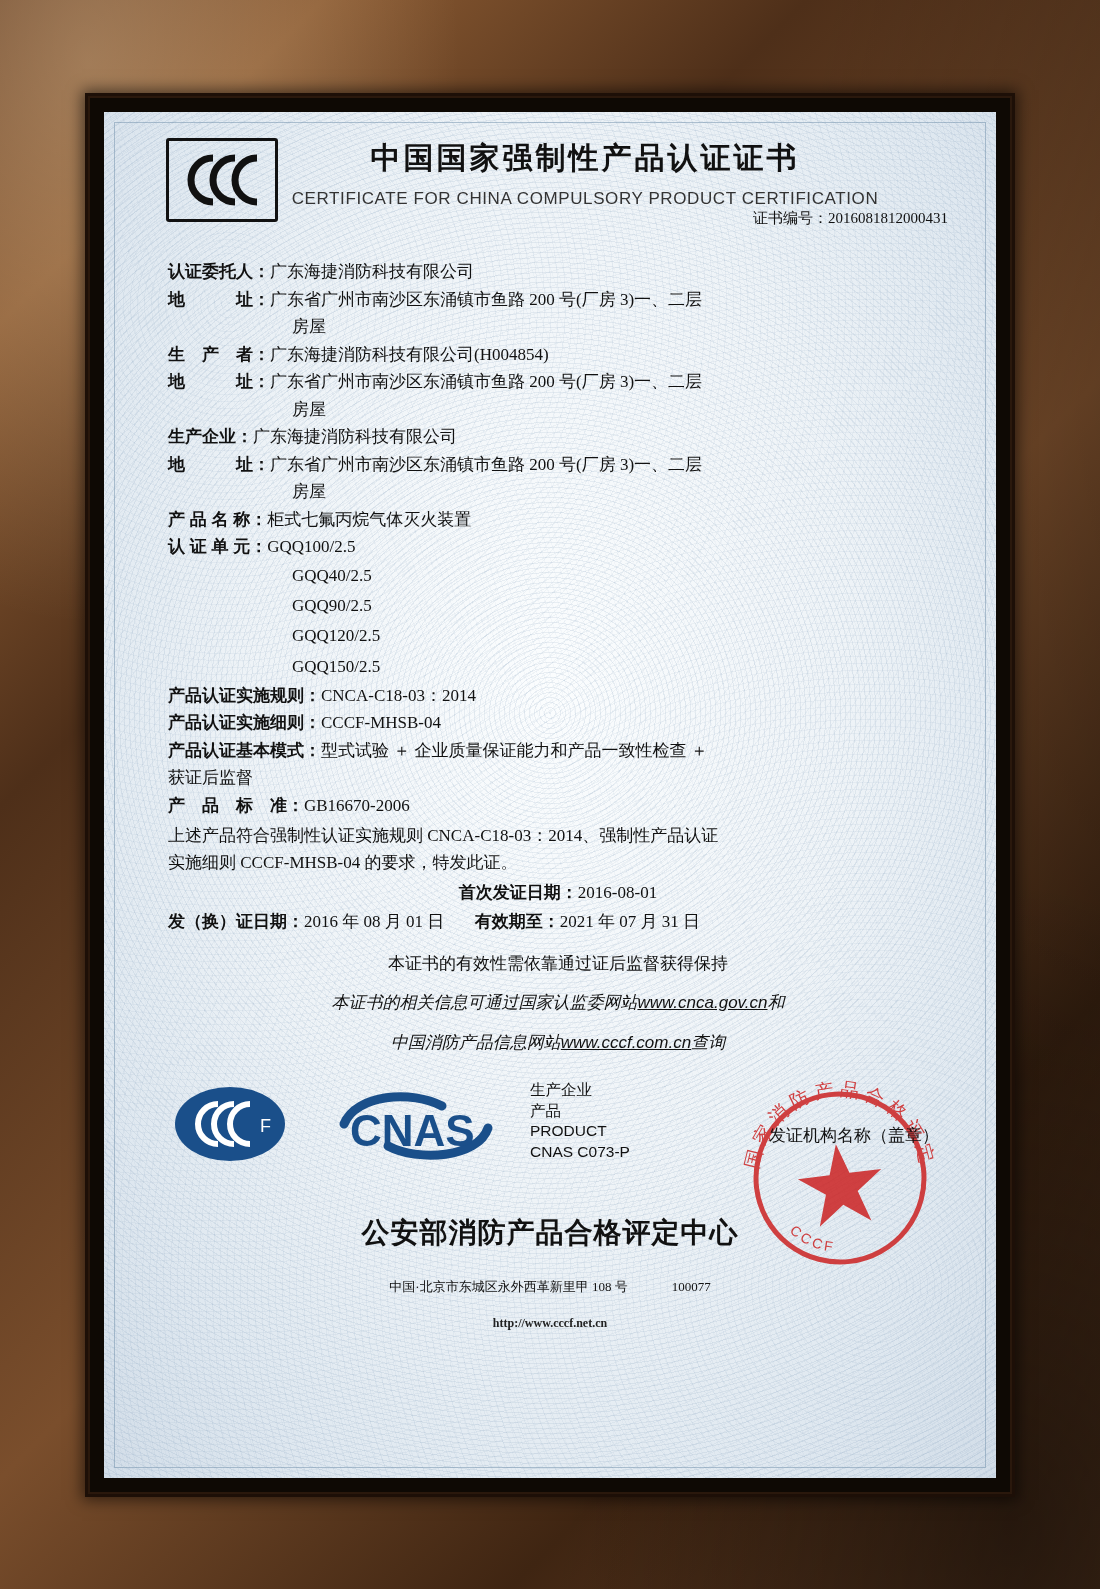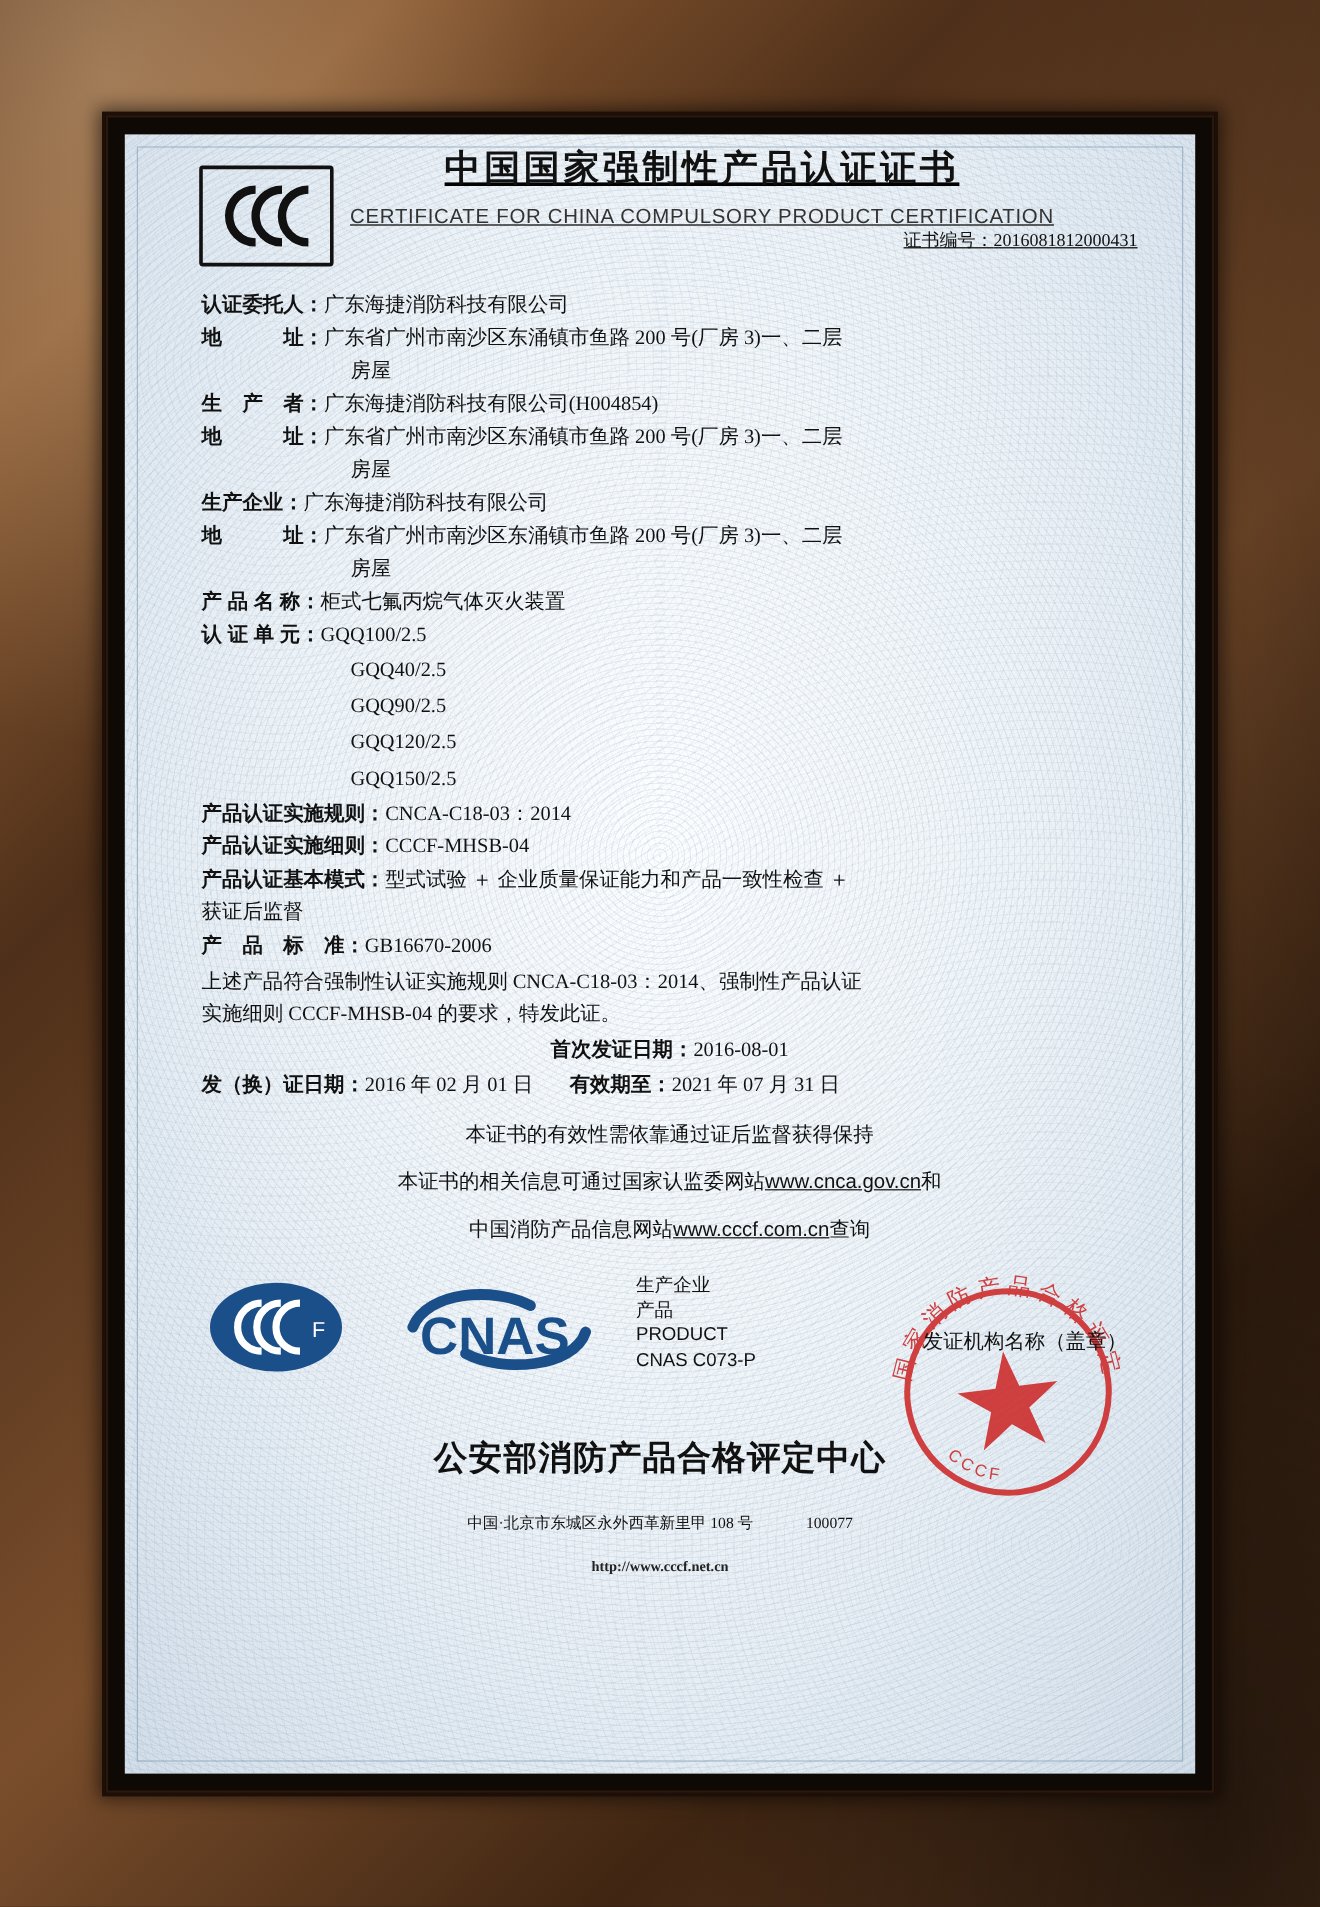--- a/index.html
+++ b/index.html
@@ -46,21 +46,21 @@
       repeating-linear-gradient(72deg, rgba(130,160,190,0.07) 0 1px, rgba(255,255,255,0) 1px 6px);
     opacity:.85;
   }
   .cert-border{
     position:absolute;left:10px;top:10px;right:10px;bottom:10px;
     border:1px solid rgba(120,150,175,0.55);
   }
   .content{position:absolute;inset:0;padding:0 34px;box-sizing:border-box;}
 
   
-  .header{position:relative;height:112px;padding-top:8px;text-decoration:underline;}
+  .header{position:relative;height:112px;padding-top:26px;}
   .ccc-logo{
     position:absolute;left:28px;top:26px;width:106px;height:78px;
     border:3px solid #111;border-radius:3px;
     display:flex;align-items:center;justify-content:center;
   }
   .ccc-logo svg{display:block;}
   .titles{text-align:center;padding-left:70px;}
   .title-cn{
     font-size:30px;letter-spacing:3px;color:#111;font-weight:bold;
     font-family:"Liberation Sans","DejaVu Sans",sans-serif;
@@ -85,21 +85,21 @@
   .val{flex:1 1 auto;}
   .cont{padding-left:124px;}
   .sub-list{padding-left:124px;}
   .sub-list div{line-height:1.78;}
   .sub-label{font-weight:bold;font-family:"Liberation Sans","DejaVu Sans",sans-serif;}
   .para{margin-top:2px;}
   .center{text-align:center;}
   .date-line{margin-top:2px;}
   .b{font-weight:bold;font-family:"Liberation Sans","DejaVu Sans",sans-serif;}
   .notice{text-align:center;font-size:17px;margin-top:14px;}
-  .notice2{text-align:center;font-size:17px;margin-top:12px;}
+  .notice2{text-align:center;font-size:17px;margin-top:12px;font-style:italic;}
   .u{ text-decoration:underline; font-family:"Liberation Sans","DejaVu Sans",sans-serif; }
 
   
   .logos{position:relative;height:140px;margin-top:16px;}
   .cccf-badge{position:absolute;left:36px;top:14px;width:112px;height:76px;}
   .cnas{position:absolute;left:200px;top:16px;width:170px;height:74px;}
   .cnas-text{
     position:absolute;left:392px;top:8px;font-size:15.5px;color:#111;line-height:1.32;
     font-family:"Liberation Sans","DejaVu Sans",sans-serif;
   }
@@ -225,21 +225,21 @@
       </div>
 
       <div class="para">上述产品符合强制性认证实施规则 CNCA-C18-03：2014、强制性产品认证</div>
       <div>实施细则 CCCF-MHSB-04 的要求，特发此证。</div>
 
       <div class="center date-line">
         <span class="b">首次发证日期：</span><span>2016-08-01</span>
       </div>
 
       <div class="date-line">
-        <span class="b">发（换）证日期：</span><span>2016 年 02 月 01 日</span>
+        <span class="b">发（换）证日期：</span><span>2016 年 08 月 01 日</span>
         <span style="display:inline-block;width:22px"></span>
         <span class="b">有效期至：</span><span>2021 年 07 月 31 日</span>
       </div>
 
       <div class="notice">本证书的有效性需依靠通过证后监督获得保持</div>
 
       <div class="notice2">
         <span>本证书的相关信息可通过国家认监委网站</span><span class="u">www.cnca.gov.cn</span><span>和</span>
       </div>
 

